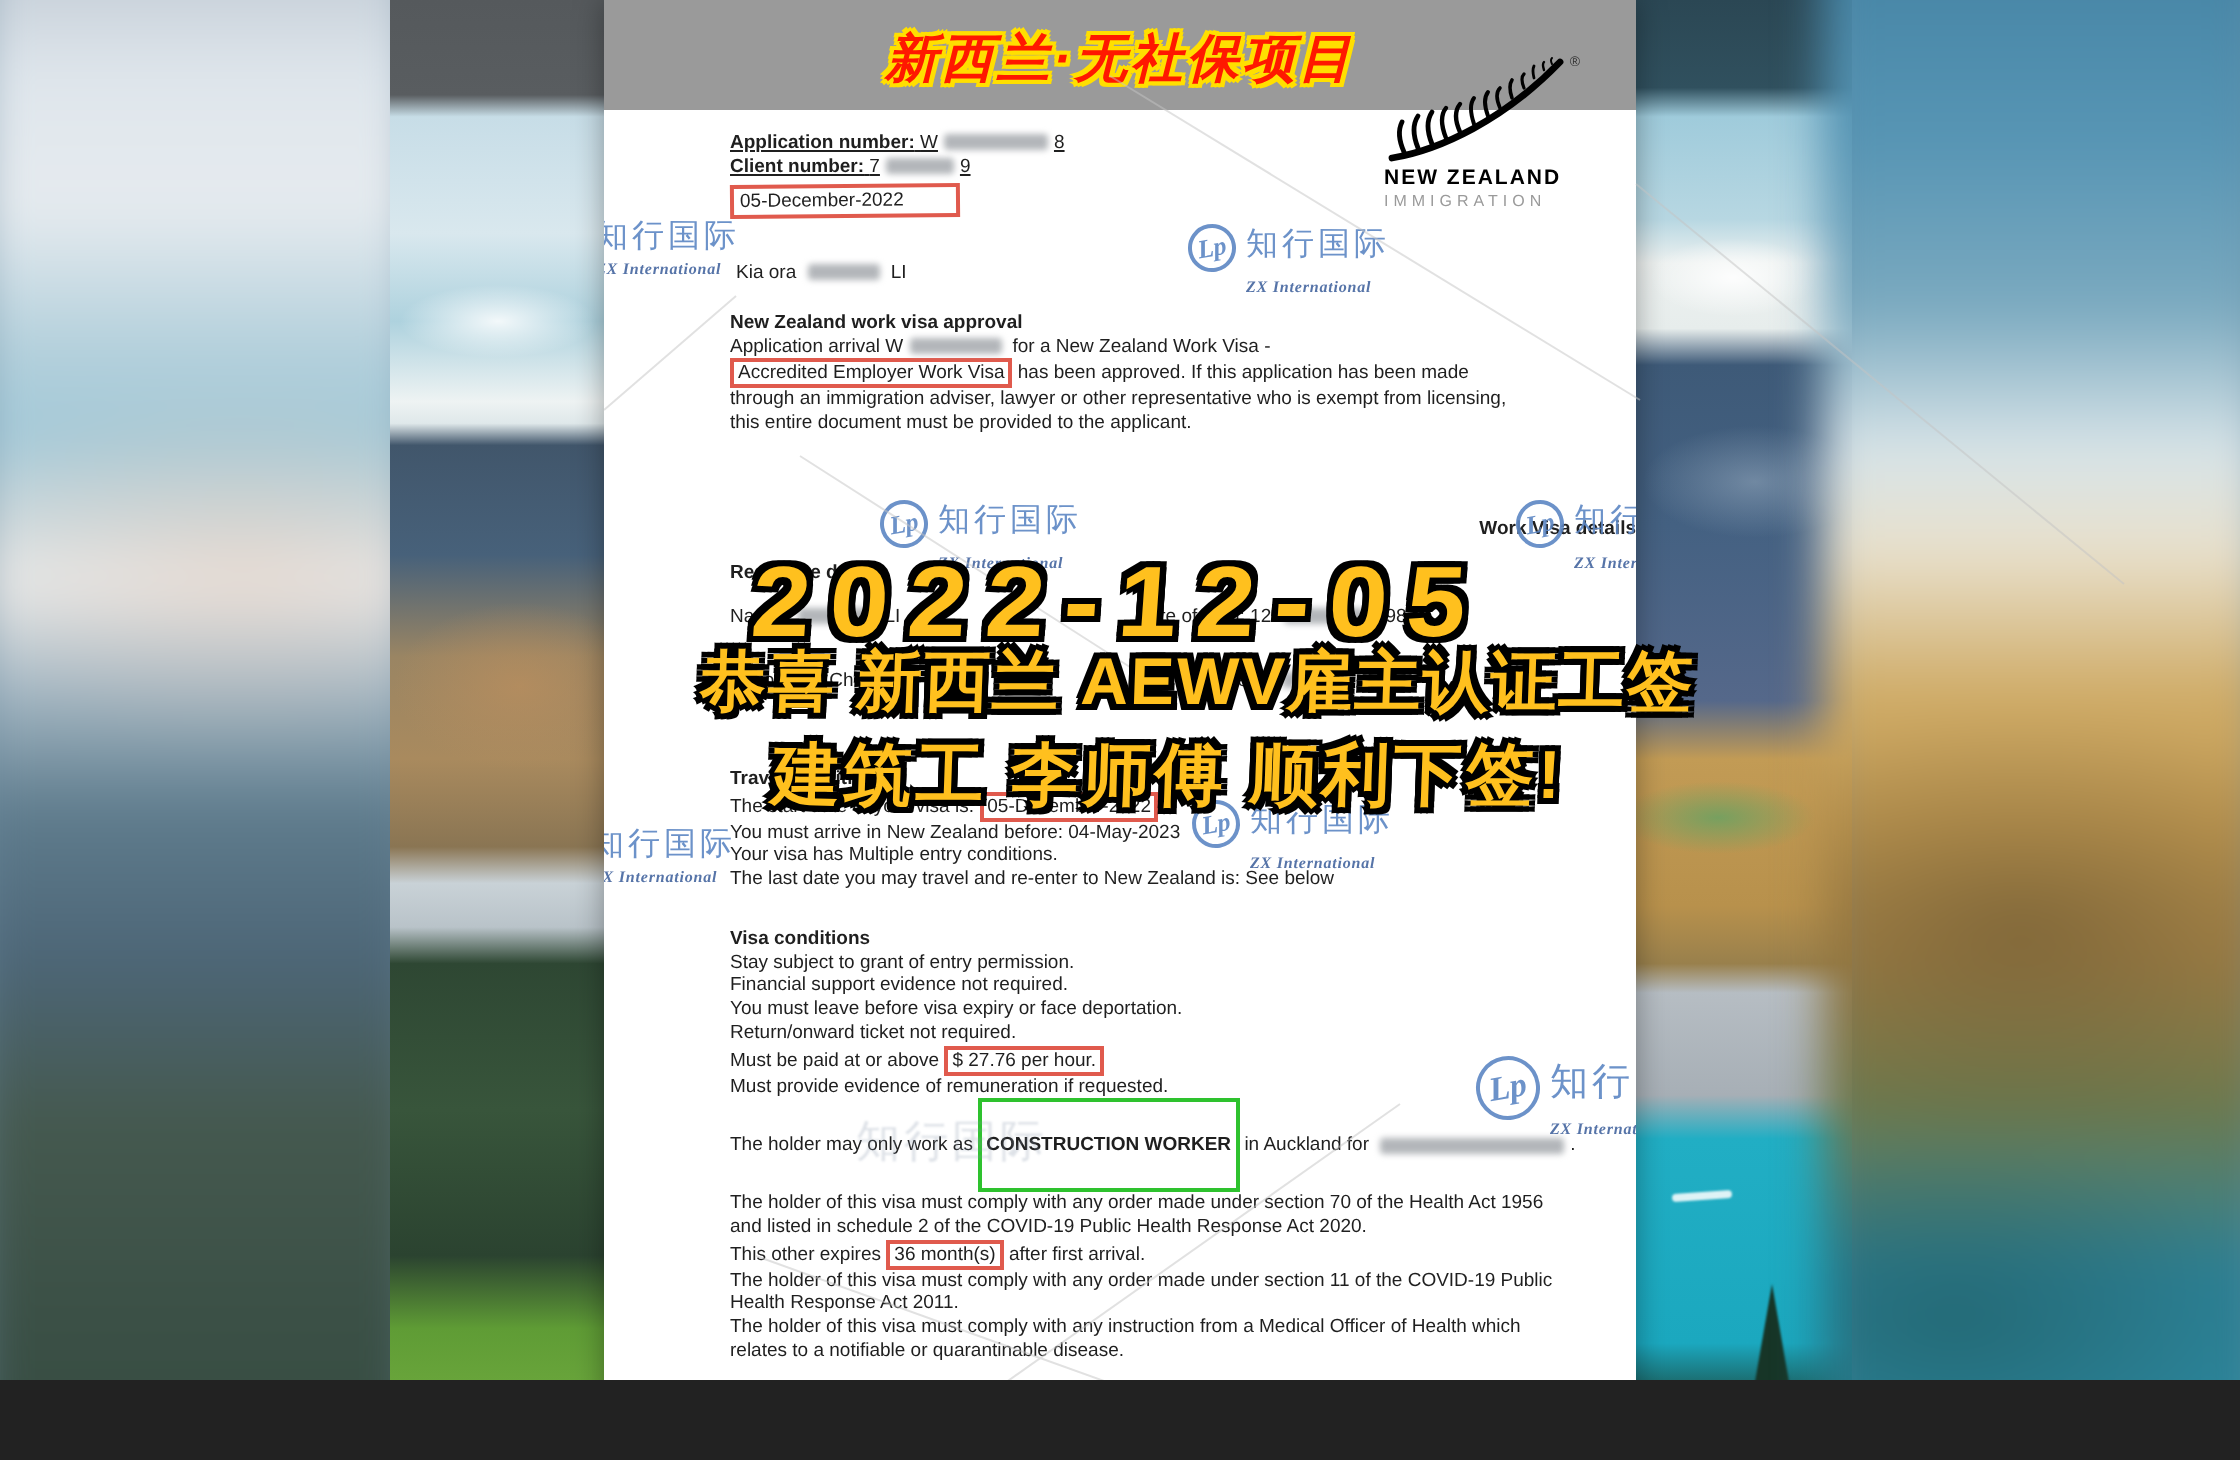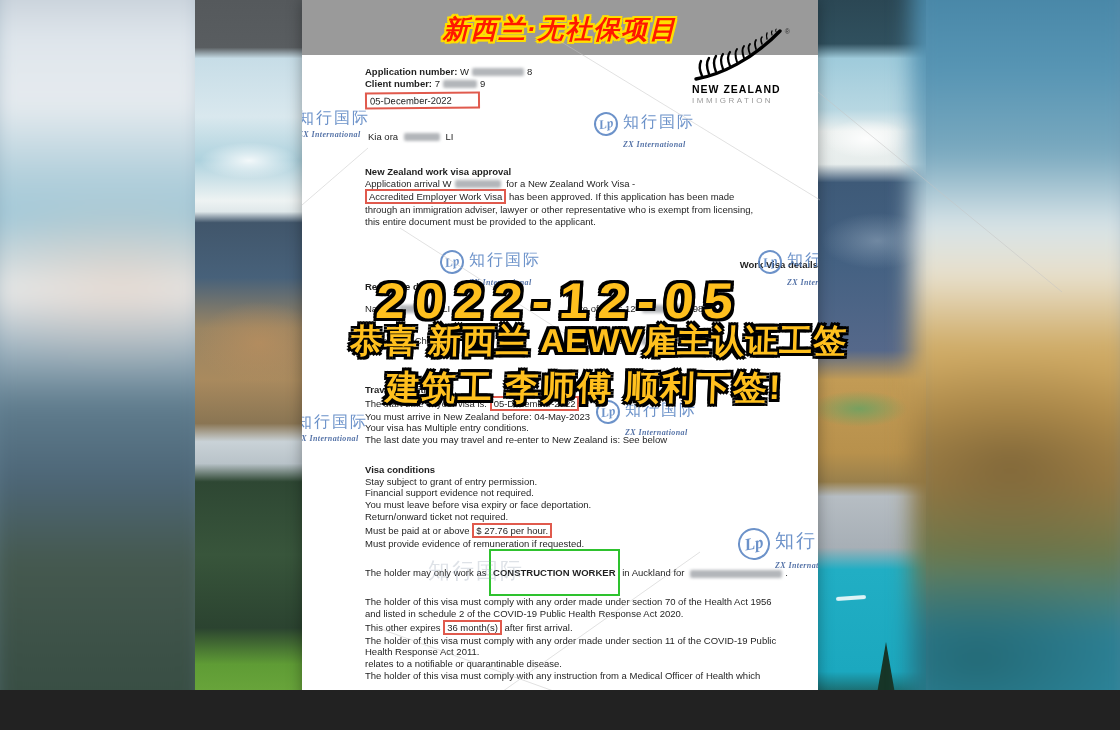--- a/index.html
+++ b/index.html
@@ -137,41 +137,41 @@
           <path d="M70,20 q-2,-5 0,-7" stroke-width="1.6"></path>
           <path d="M75,15 q-1,-4 0,-6" stroke-width="1.4"></path>
           <path d="M80,11 q-1,-3 0,-4" stroke-width="1.2"></path>
           <path d="M84,8 q-1,-2 0,-3" stroke-width="1"></path>
         </g>
       </svg>
       <div id="nz-name">NEW ZEALAND</div>
       <div id="nz-dept">IMMIGRATION</div>
     </div>
 
-    <div class="abs t nw" style="left:63px; top:66px;">
+    <div class="abs t nw" style="left:63px; top:66px;text-decoration:underline;">
       <div>
         <span class="b">Application number:</span>
         <span>W</span><span class="redact" style="width:52px;"></span><span>8</span>
       </div>
       <div>
         <span class="b">Client number:</span>
         <span>7</span><span class="redact" style="width:34px;"></span><span>9</span>
       </div>
       <div style="margin-top:3px;">
         <span class="box-red" style="transform:rotate(-.5deg); padding:1px 26px 1px 3px;">05-December-2022</span>
       </div>
     </div>
 
     <div class="abs t nw" style="left:66px; top:131px;">
       <span>Kia ora</span>
       <span class="redact" style="width:36px;"></span>
       <span>LI</span>
     </div>
 
-    <div class="abs t" style="left:63px; top:166px; width:399px;">
+    <div class="abs t" style="left:63px; top:156px; width:399px;">
       <div class="b">New Zealand work visa approval</div>
       <div>
         <span>Application arrival W</span><span class="redact" style="width:46px;"></span>
         <span>for a New Zealand Work Visa -</span>
         <span class="box-red">Accredited Employer Work Visa</span>
         <span>has been approved. If this application has been made through an immigration adviser, lawyer or other representative who is exempt from licensing, this entire document must be provided to the applicant.</span>
       </div>
     </div>
 
     <div class="abs t b" style="left:0; top:259px; width:516px; text-align:right;">Work Visa details</div>
@@ -232,22 +232,22 @@
       </div>
       <div>The holder of this visa must comply with any order made under section 70 of the Health Act 1956</div>
       <div>and listed in schedule 2 of the COVID-19 Public Health Response Act 2020.</div>
       <div>
         <span>This other expires</span>
         <span class="box-red">36 month(s)</span>
         <span>after first arrival.</span>
       </div>
       <div>The holder of this visa must comply with any order made under section 11 of the COVID-19 Public</div>
       <div>Health Response Act 2011.</div>
+      <div>The holder of this visa must comply with any instruction from a Medical Officer of Health which</div>
       <div>relates to a notifiable or quarantinable disease.</div>
-      <div>The holder of this visa must comply with any instruction from a Medical Officer of Health which</div>
     </div>
 
     <div class="wm" style="left:-4px; top:108px; flex-direction:column; gap:1px;">
       <span class="wm-cn">知行国际</span>
       <span class="wm-en">ZX International</span>
     </div>
     <div class="wm" style="left:292px; top:112px;">
       <span class="wm-logo">Lp</span>
       <span><span class="wm-cn">知行国际</span><br><span class="wm-en">ZX International</span></span>
     </div>

